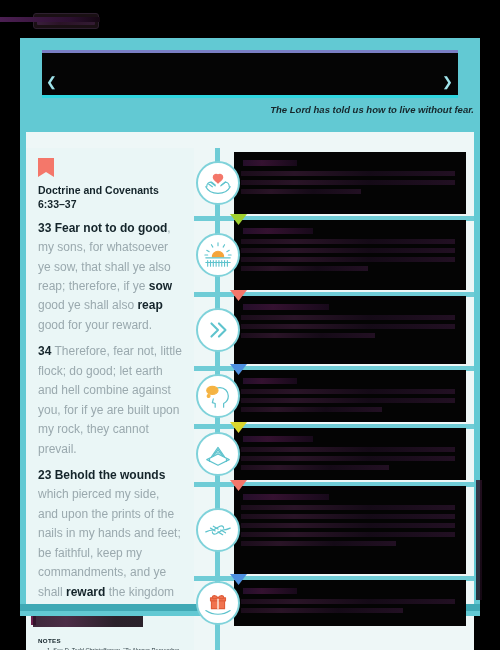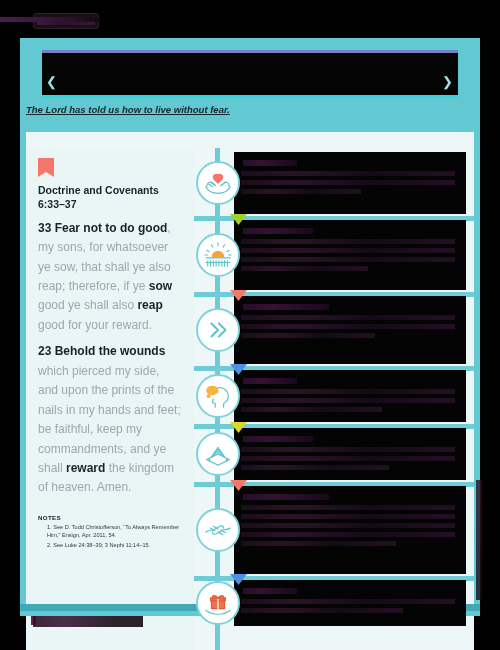--- a/index.html
+++ b/index.html
@@ -106,26 +106,25 @@
     font-size: 13px;
     line-height: 14px;
   }
   .title-orn.left { left: 4px; }
   .title-orn.right { right: 4px; }
 
   .subtitle {
     position: absolute;
     left: 0; right: 0;
     top: 60px;
-    text-align: left;
+    text-align: right;
     font-size: 9.5px;
     font-style: italic;
     font-weight: 600;
     color: #16262b;
-    text-decoration: underline;
   }
 
   
   .body-area {
     position: absolute;
     left: 6px;
     top: 110px;
     width: 448px;
     height: 560px;
     display: flex;
@@ -308,20 +307,21 @@
       <div class="subtitle">The Lord has told us how to live without fear.</div>
     </div>
 
     <div class="body-area">
 
       <div class="left-col">
         <div class="bookmark"></div>
         <div class="ref-title">Doctrine and Covenants 6:33–37</div>
         <div id="verses">
             <p class="verse"><b>33 Fear not to do good</b><span>, my sons, for whatsoever ye sow, that shall ye also reap; therefore, if ye </span><b>sow</b><span> good ye shall also </span><b>reap</b><span> good for your reward.</span></p>
+            <p class="verse"><b>34</b><span> Therefore, fear not, little flock; do good; let earth and hell combine against you, for if ye are built upon my rock, they cannot prevail.</span></p>
             <p class="verse"><b>23 Behold the wounds</b><span> which pierced my side, and upon the prints of the nails in my hands and feet; be faithful, keep my commandments, and ye shall </span><b>reward</b><span> the kingdom of heaven. Amen.</span></p>
           </div>
 
         <div class="notes">
           <div class="notes-head">NOTES</div>
           <ol id="notes-list">
               <li style="list-style: none;">1. See D. Todd Christofferson, “To Always Remember Him,” Ensign, Apr. 2011, 54.</li>
               <li style="list-style: none;">2. See Luke 24:38–39; 3 Nephi 11:14–15.</li>
             </ol>
         </div>

